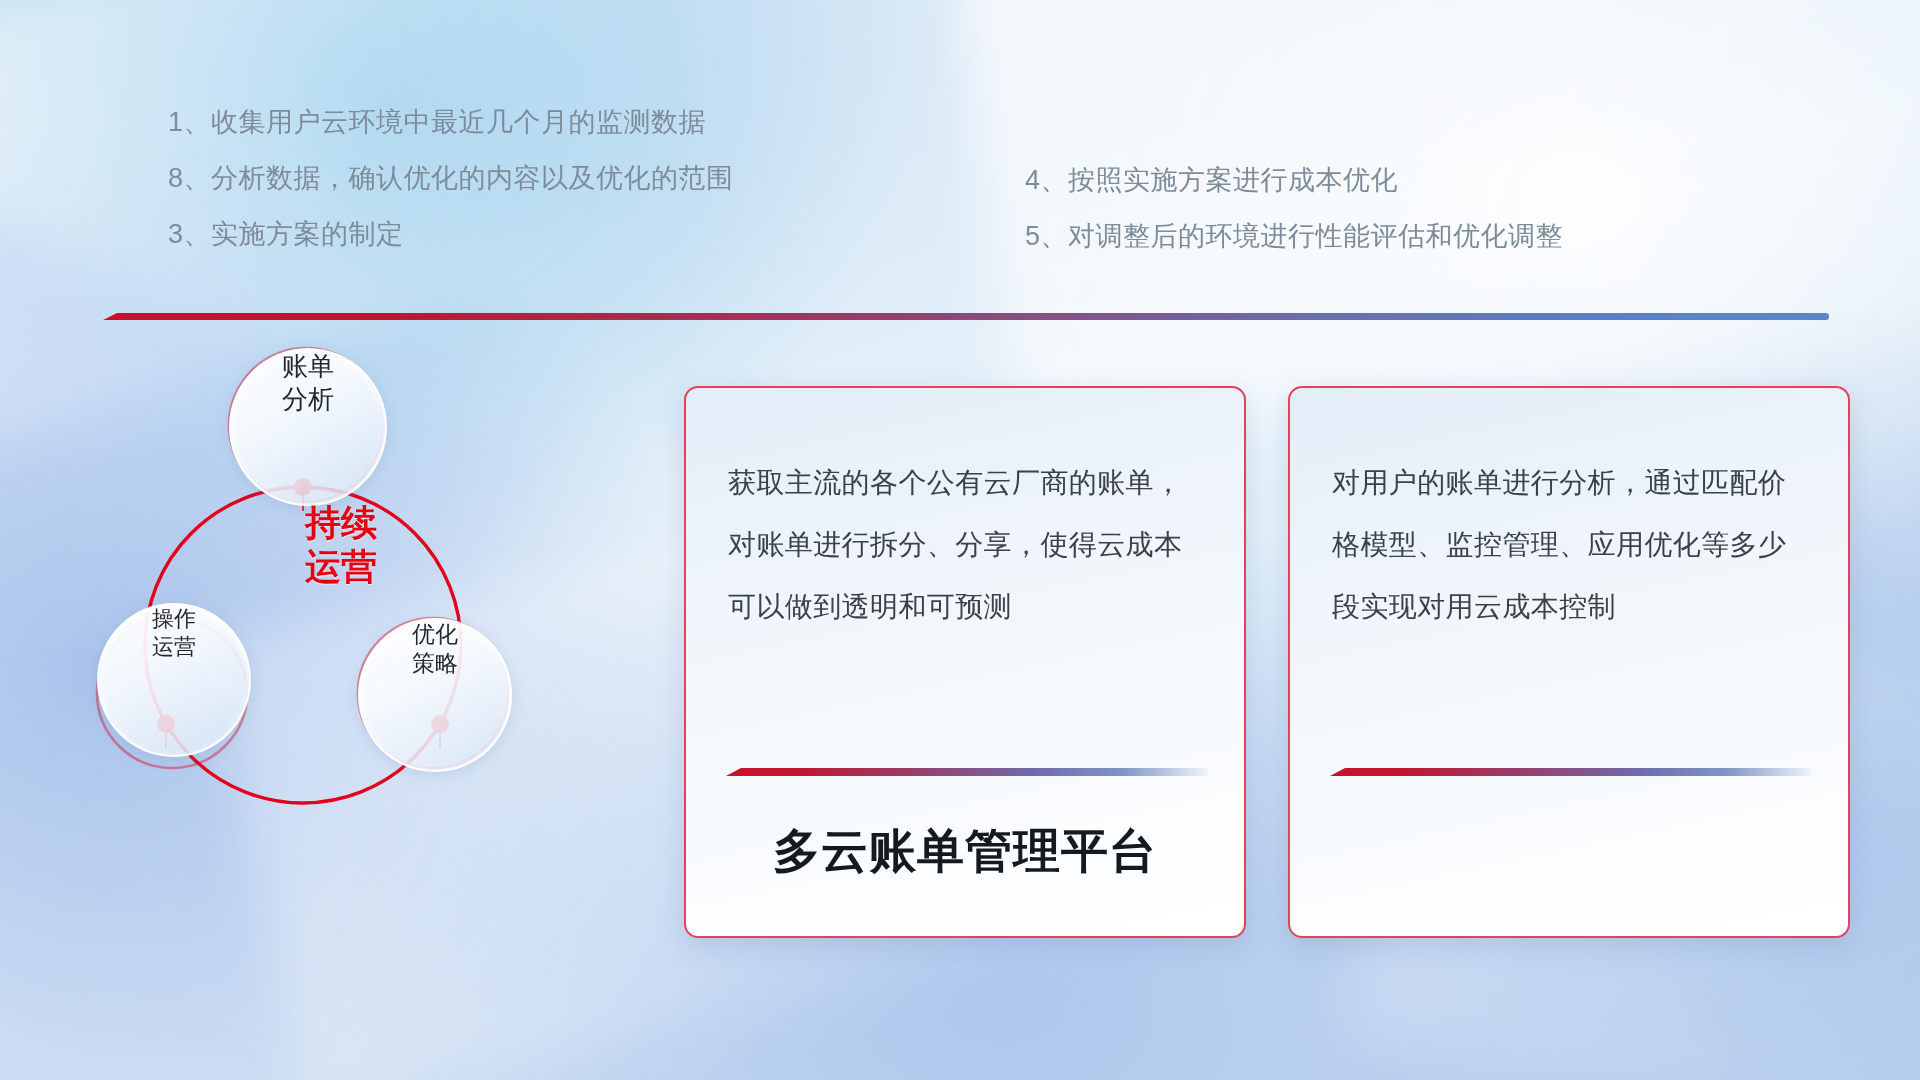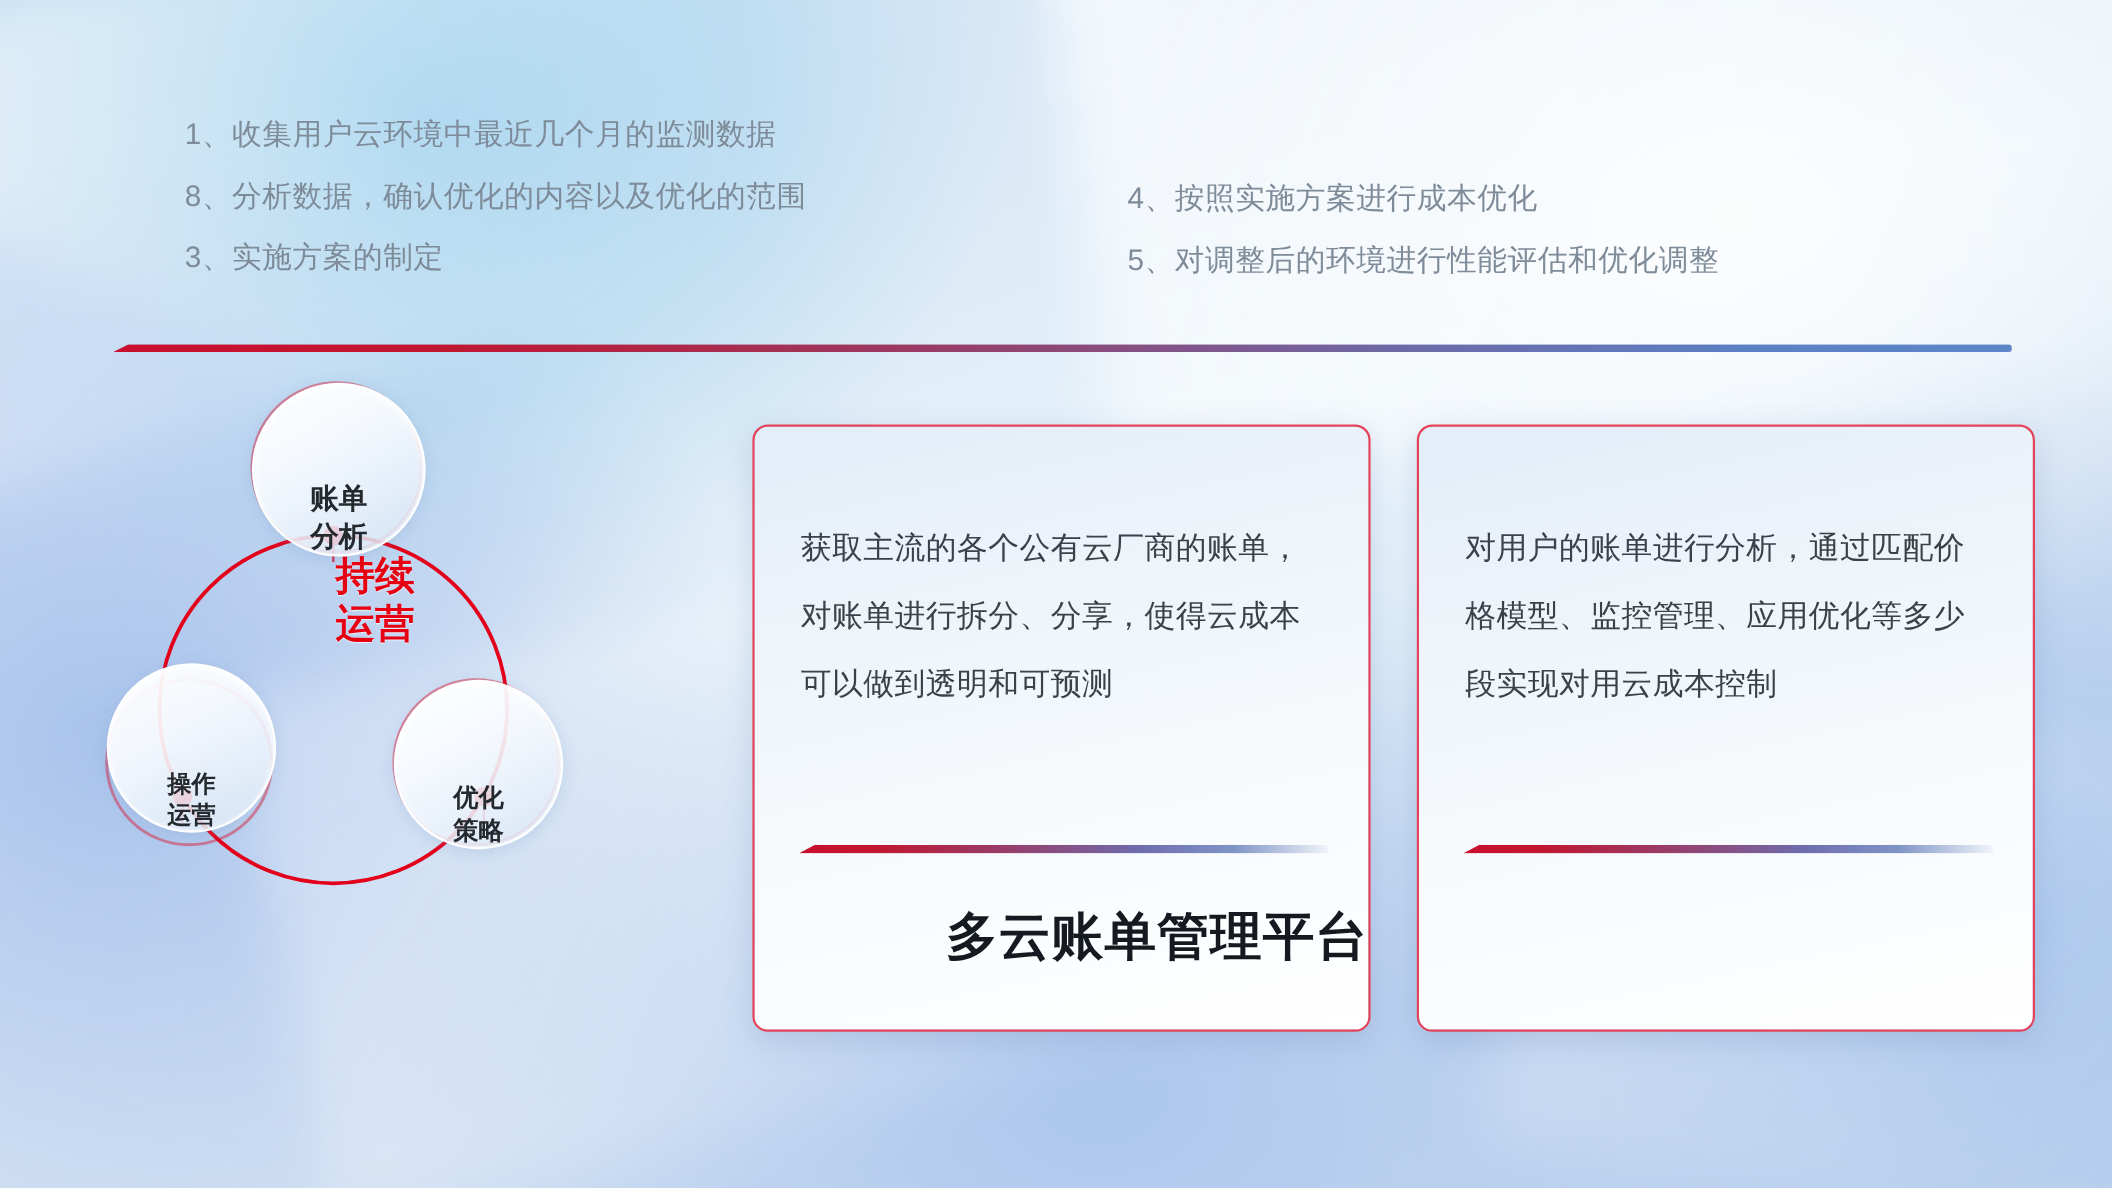--- a/index.html
+++ b/index.html
@@ -81,25 +81,25 @@
   #venn svg { display: block; width: 530px; height: 600px; overflow: visible; }
 
   .bubble {
     position: absolute;
     border-radius: 50%;
     background: linear-gradient(150deg, rgba(255,255,255,0.96) 0%, rgba(248,251,254,0.92) 40%, rgba(215,229,245,0.82) 100%);
     box-shadow: inset 0 2px 6px rgba(255,255,255,0.95),
                 0 3px 14px rgba(110,140,185,0.22);
     border: 2px solid rgba(255,255,255,0.95);
     display: flex;
-    align-items: flex-end;
+    align-items: flex-start;
     justify-content: center;
     text-align: center;
     color: #24292e;
-    font-weight: bold;
+    font-weight: normal;
     line-height: 1.28;
   }
   .bubble-top   { left: 139px; top: 3px;   width: 154px; height: 154px; font-size: 26px; }
   .bubble-left  { left: 7px;   top: 258px; width: 150px; height: 150px; font-size: 22px; }
   .bubble-right { left: 268px; top: 273px; width: 150px; height: 150px; font-size: 23px; }
 
   .center-label {
     position: absolute;
     left: 166px;
     top: 156px;
@@ -124,21 +124,21 @@
     box-sizing: border-box;
     overflow: hidden;
   }
   .card-1 { left: 684px;  width: 562px; }
   .card-2 { left: 1288px; width: 562px; padding-left: 29px; }
 
   .card-body {
     position: absolute;
     left: 42px;
     right: 40px;
-    top: 79px;
+    top: 64px;
     color: #3b4148;
     font-size: 28px;
     line-height: 62px;
     letter-spacing: 0.4px;
   }
 
   .card-rule {
     position: absolute;
     left: 40px;
     right: 36px;
@@ -147,21 +147,21 @@
     background: linear-gradient(90deg, #c8102e 0%, #c2152f 14%, #96406c 40%, #6f6bab 64%, #7f94c6 82%, rgba(190,205,228,0.15) 100%);
     border-radius: 0 5px 5px 0;
     clip-path: polygon(0 100%, 15px 0, 100% 0, 100% 100%);
   }
 
   .card-title {
     position: absolute;
     left: 0;
     right: 0;
     top: 432px;
-    text-align: right;
+    text-align: center;
     color: #141a20;
     font-weight: bold;
     font-size: 47px;
     letter-spacing: 1px;
   }
 </style>
 </head>
 <body>
 
 <div id="slide">

